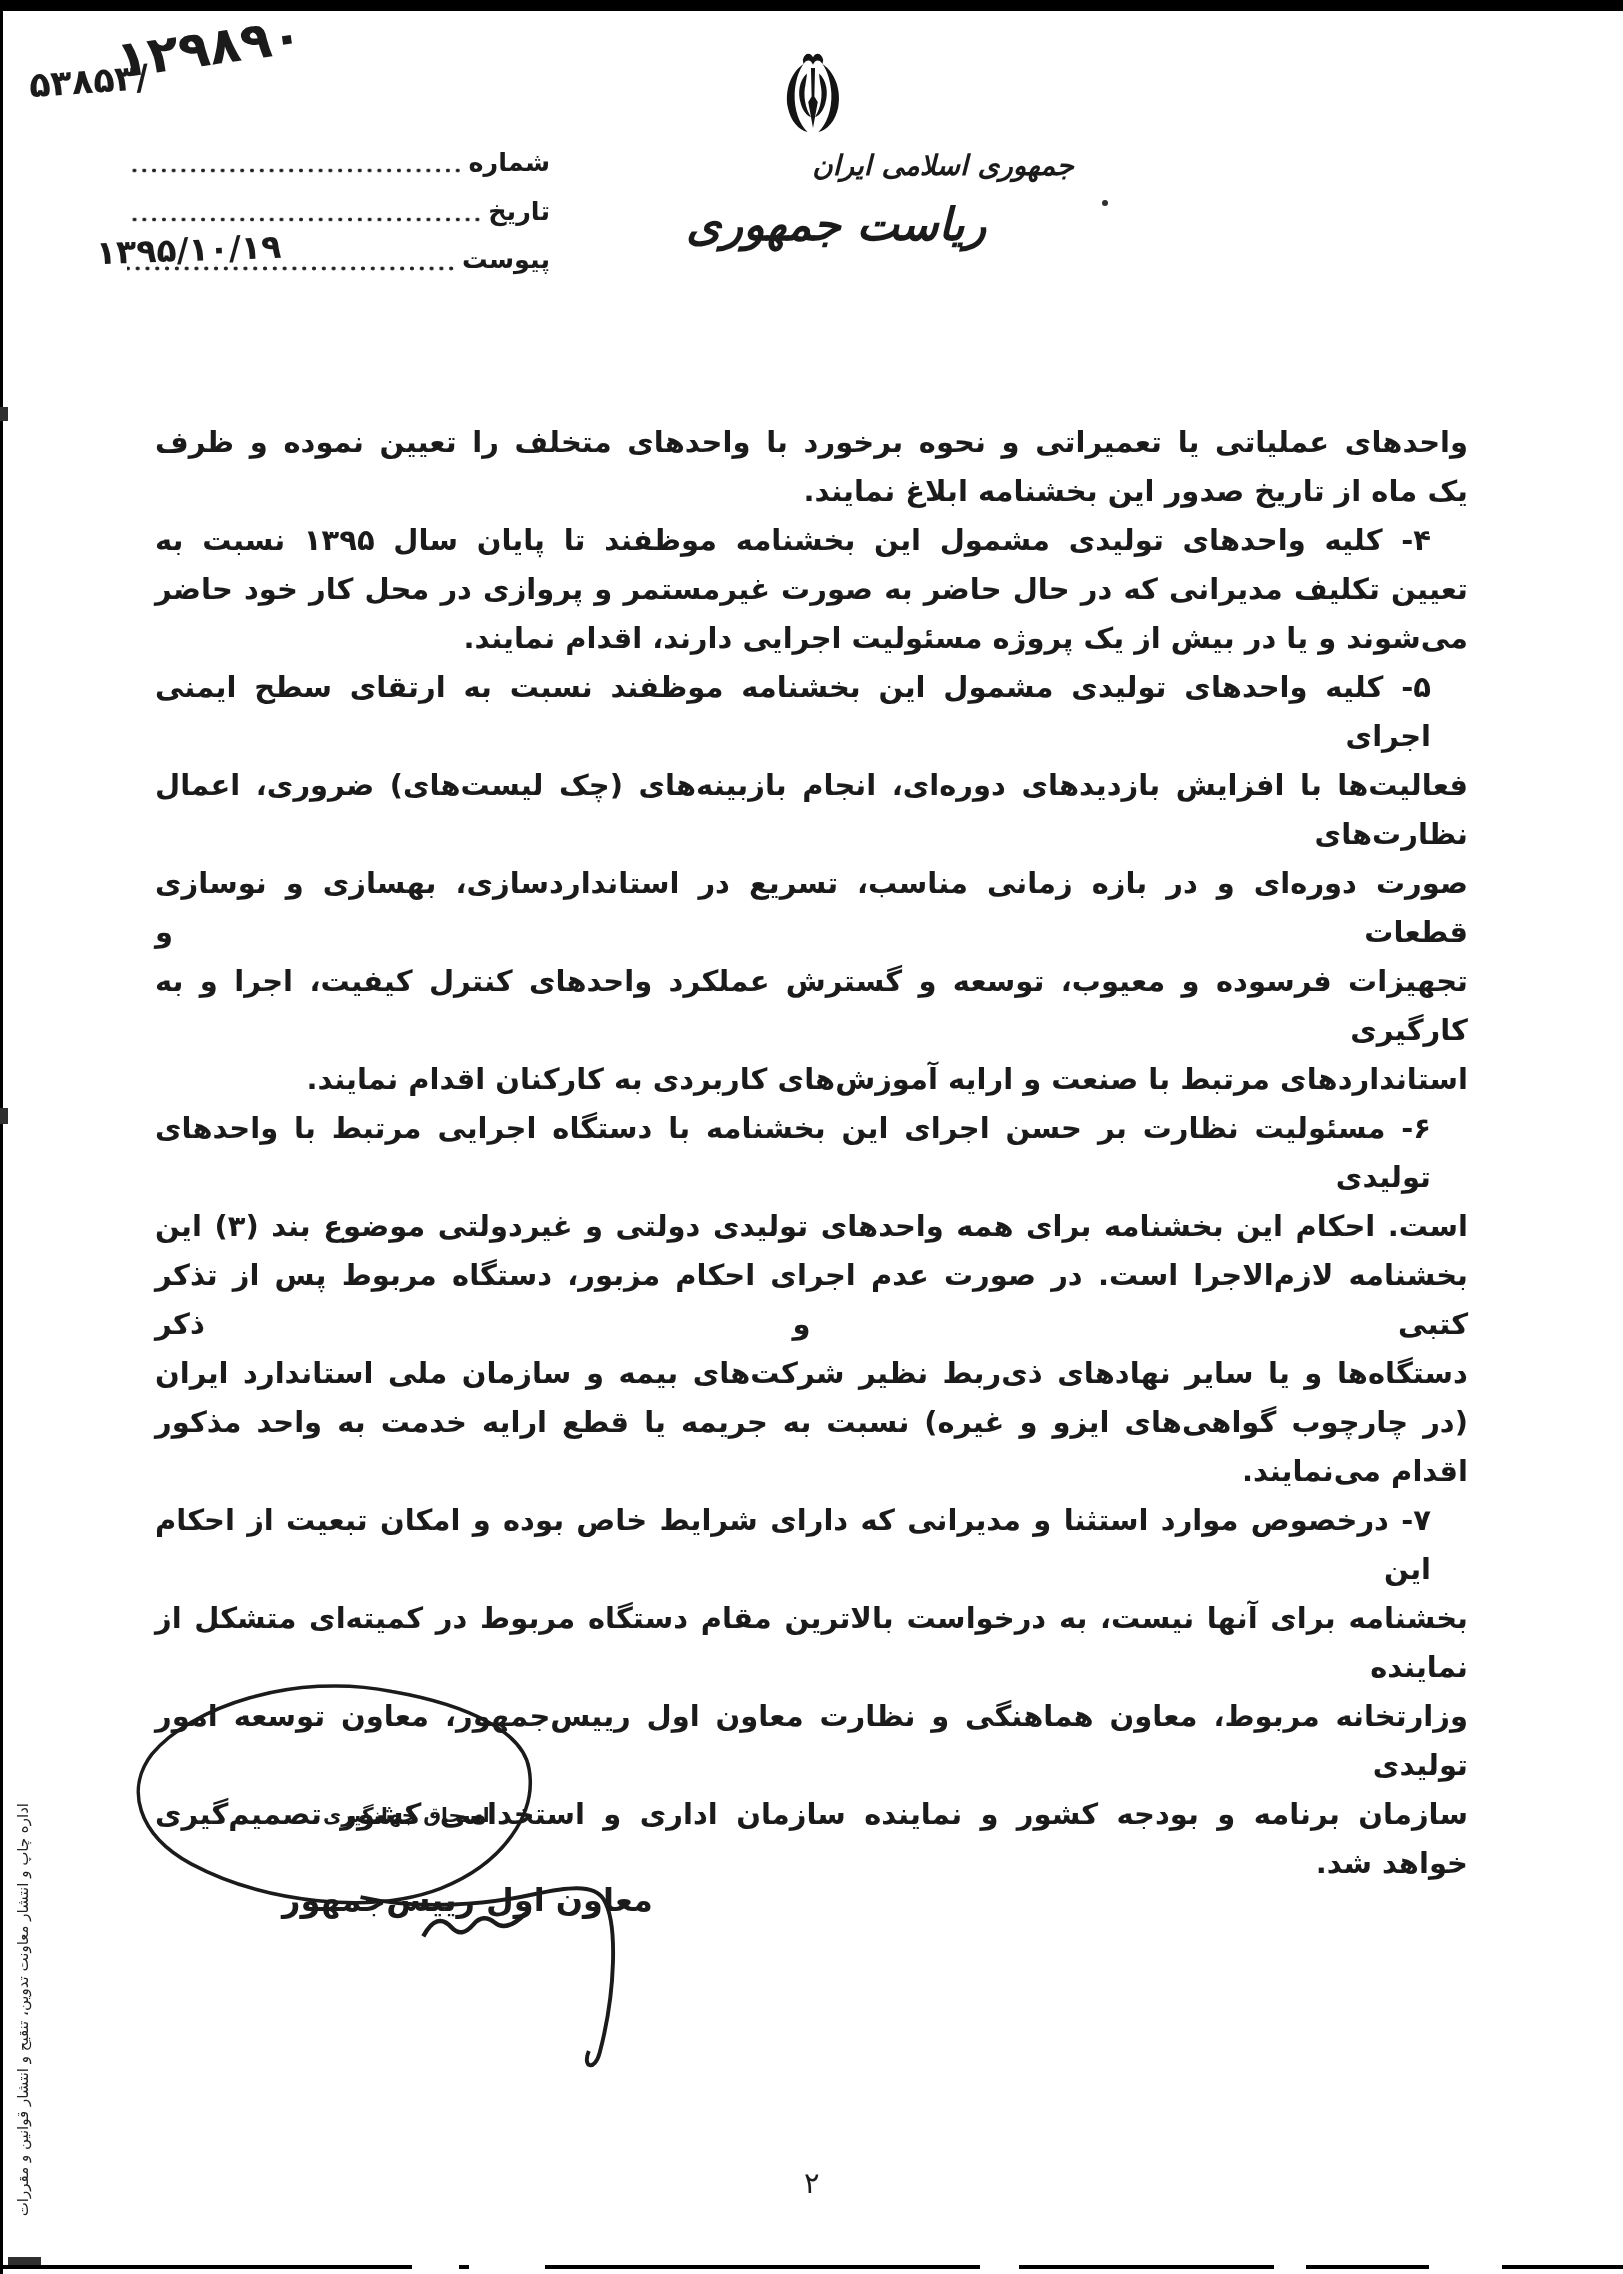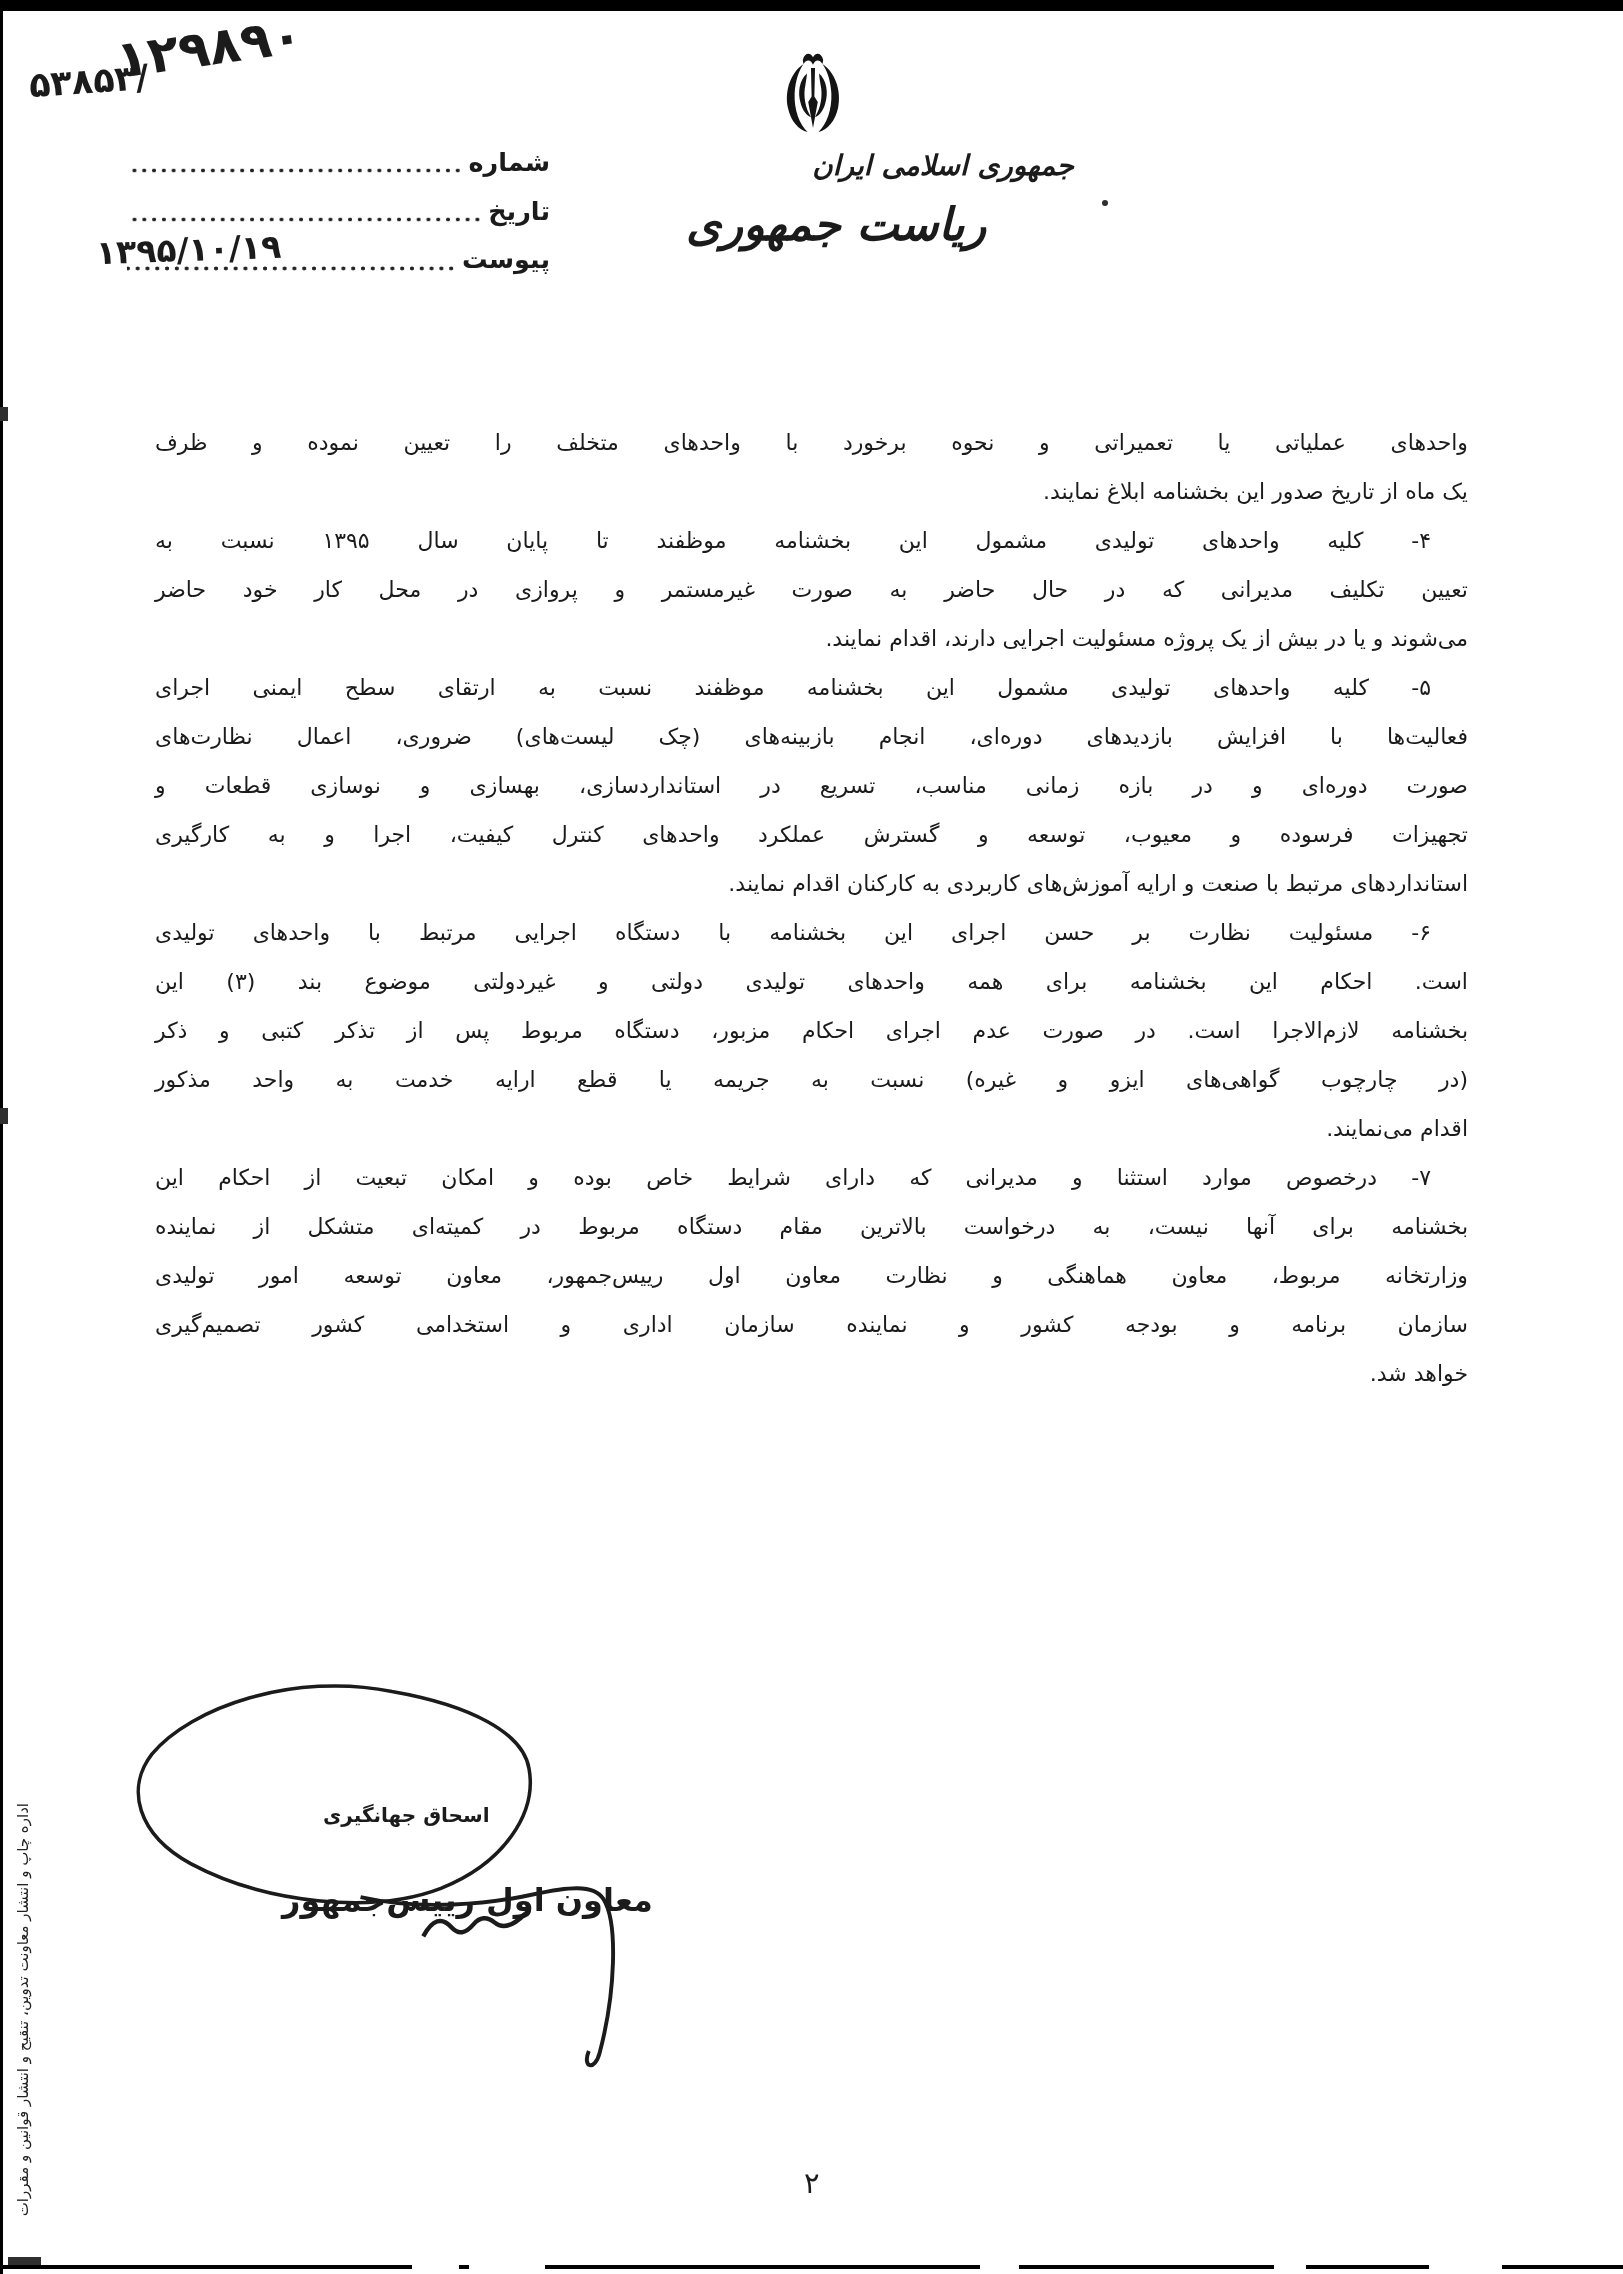--- a/index.html
+++ b/index.html
@@ -48,21 +48,21 @@
     white-space:nowrap;
   }
   .org2 {
     position:absolute; left:686px; top:198px; width:255px;
     text-align:center; font-size:45px; font-weight:bold; font-style:italic;
     white-space:nowrap;
   }
   
   .body-text {
     position:absolute; left:155px; top:418px; width:1313px;
-    direction:rtl; font-size:22px; line-height:49px;
+    direction:rtl; font-size:29px; line-height:49px;font-weight:bold;
   }
   .body-text .line { text-align:justify; text-align-last:justify; white-space:normal; }
   .body-text .line.last { text-align-last:start; }
   .body-text .line.indent { padding-right:37px; }
   
   .sig-svg { position:absolute; left:98px; top:1656px; width:627px; height:451px; }
   .sig-name  { position:absolute; left:323px; top:1803px; font-size:20px; font-weight:bold; white-space:nowrap; }
   .sig-title { position:absolute; left:282px; top:1881px; font-size:32px; font-weight:bold; white-space:nowrap; }
   
   .margin-note {
@@ -128,20 +128,21 @@
       <div class="line">تعیین تکلیف مدیرانی که در حال حاضر به صورت غیرمستمر و پروازی در محل کار خود حاضر</div>
       <div class="line last">می‌شوند و یا در بیش از یک پروژه مسئولیت اجرایی دارند، اقدام نمایند.</div>
       <div class="line indent">۵- کلیه واحدهای تولیدی مشمول این بخشنامه موظفند نسبت به ارتقای سطح ایمنی اجرای</div>
       <div class="line">فعالیت‌ها با افزایش بازدیدهای دوره‌ای، انجام بازبینه‌های (چک لیست‌های) ضروری، اعمال نظارت‌های</div>
       <div class="line">صورت دوره‌ای و در بازه زمانی مناسب، تسریع در استانداردسازی، بهسازی و نوسازی قطعات و</div>
       <div class="line">تجهیزات فرسوده و معیوب، توسعه و گسترش عملکرد واحدهای کنترل کیفیت، اجرا و به کارگیری</div>
       <div class="line last">استانداردهای مرتبط با صنعت و ارایه آموزش‌های کاربردی به کارکنان اقدام نمایند.</div>
       <div class="line indent">۶- مسئولیت نظارت بر حسن اجرای این بخشنامه با دستگاه اجرایی مرتبط با واحدهای تولیدی</div>
       <div class="line">است. احکام این بخشنامه برای همه واحدهای تولیدی دولتی و غیردولتی موضوع بند (۳) این</div>
       <div class="line">بخشنامه لازم‌الاجرا است. در صورت عدم اجرای احکام مزبور، دستگاه مربوط پس از تذکر کتبی و ذکر</div>
+      <div class="line">دستگاه‌ها و یا سایر نهادهای ذی‌ربط نظیر شرکت‌های بیمه و سازمان ملی استاندارد ایران</div>
       <div class="line">(در چارچوب گواهی‌های ایزو و غیره) نسبت به جریمه یا قطع ارایه خدمت به واحد مذکور</div>
       <div class="line last">اقدام می‌نمایند.</div>
       <div class="line indent">۷- درخصوص موارد استثنا و مدیرانی که دارای شرایط خاص بوده و امکان تبعیت از احکام این</div>
       <div class="line">بخشنامه برای آنها نیست، به درخواست بالاترین مقام دستگاه مربوط در کمیته‌ای متشکل از نماینده</div>
       <div class="line">وزارتخانه مربوط، معاون هماهنگی و نظارت معاون اول رییس‌جمهور، معاون توسعه امور تولیدی</div>
       <div class="line">سازمان برنامه و بودجه کشور و نماینده سازمان اداری و استخدامی کشور تصمیم‌گیری</div>
       <div class="line last">خواهد شد.</div>
     </div>
 
   <div class="sig-name">اسحاق جهانگیری</div>

